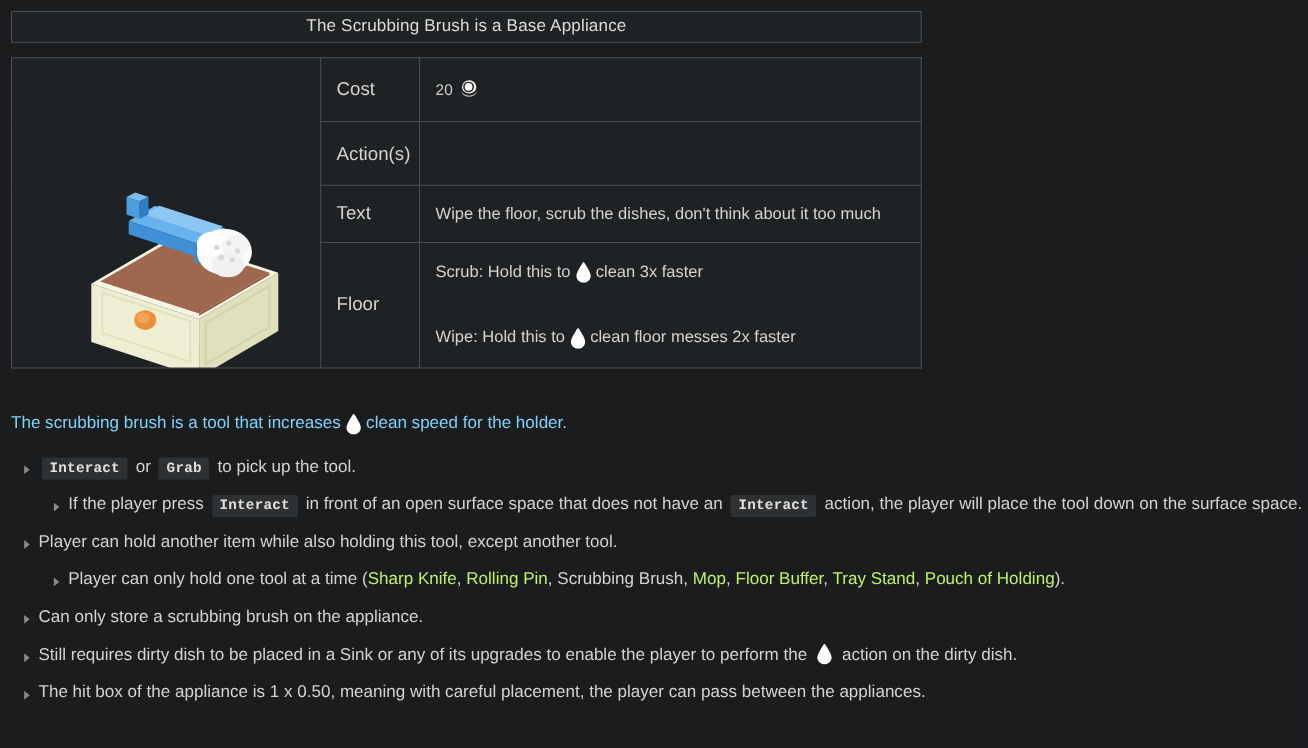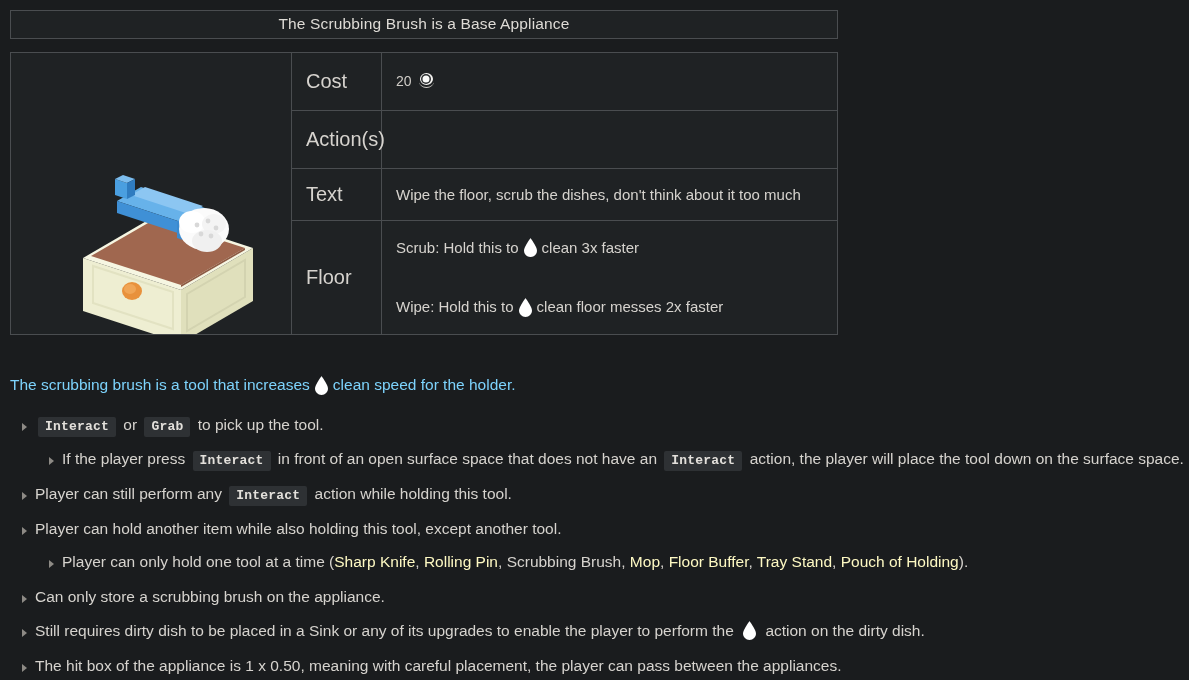--- a/index.html
+++ b/index.html
@@ -50,21 +50,21 @@
   }
   td.img-cell {
     width: 281px;
     padding: 0;
     text-align: center;
     vertical-align: middle;
   }
   td.label-cell {
     width: 90px;
     color: #d6d3ce;
-    font-size: 20px;
+    font-size: 17px;
     padding-left: 14px;
   }
   td.value-cell {
     color: #d6d3ce;
     font-size: 15px;
     padding-left: 14px;
   }
   tr.row-cost td { height: 57px; }
   tr.row-actions td { height: 57px; }
   tr.row-text td { height: 50px; }
@@ -175,21 +175,21 @@
     font-size: 13px;
     background: #2e3134;
     color: #e3e0db;
     padding: 2px 7px 3px 7px;
     border-radius: 2px;
     margin: 0 3px;
     font-weight: bold;
     letter-spacing: .2px;
   }
   a.wlink {
-    color: #fef9c3;
+    color: #bef264;
     text-decoration: none;
   }
 
   
   .appliance {
     position: relative;
     width: 281px; height: 281px;
     margin: 0 auto;
   }
   .appliance svg { display: block; position: absolute; left: 0; top: 0; }
@@ -331,27 +331,20 @@
           <li>
             <span>If the player press</span>
             <code class="key">Interact</code>
             <span>in front of an open surface space that does not have an</span>
             <code class="key">Interact</code>
             <span>action, the player will place the tool down on the surface space.</span>
           </li>
         </ul>
       </li>
 
-      <li>
-        <span class="li-text">
-          <span>Player can still perform any</span>
-          <code class="key">Interact</code>
-          <span>action while holding this tool.</span>
-        </span>
-      </li>
 
       <li>
         <span class="li-text">Player can hold another item while also holding this tool, except another tool.</span>
         <ul class="sub">
           <li>
             <span>Player can only hold one tool at a time (</span><span id="tool-list"><a class="wlink" href="#">Sharp Knife</a><span>, </span><a class="wlink" href="#">Rolling Pin</a><span>, </span><span>Scrubbing Brush</span><span>, </span><a class="wlink" href="#">Mop</a><span>, </span><a class="wlink" href="#">Floor Buffer</a><span>, </span><a class="wlink" href="#">Tray Stand</a><span>, </span><a class="wlink" href="#">Pouch of Holding</a></span><span>).</span>
           </li>
         </ul>
       </li>
 

